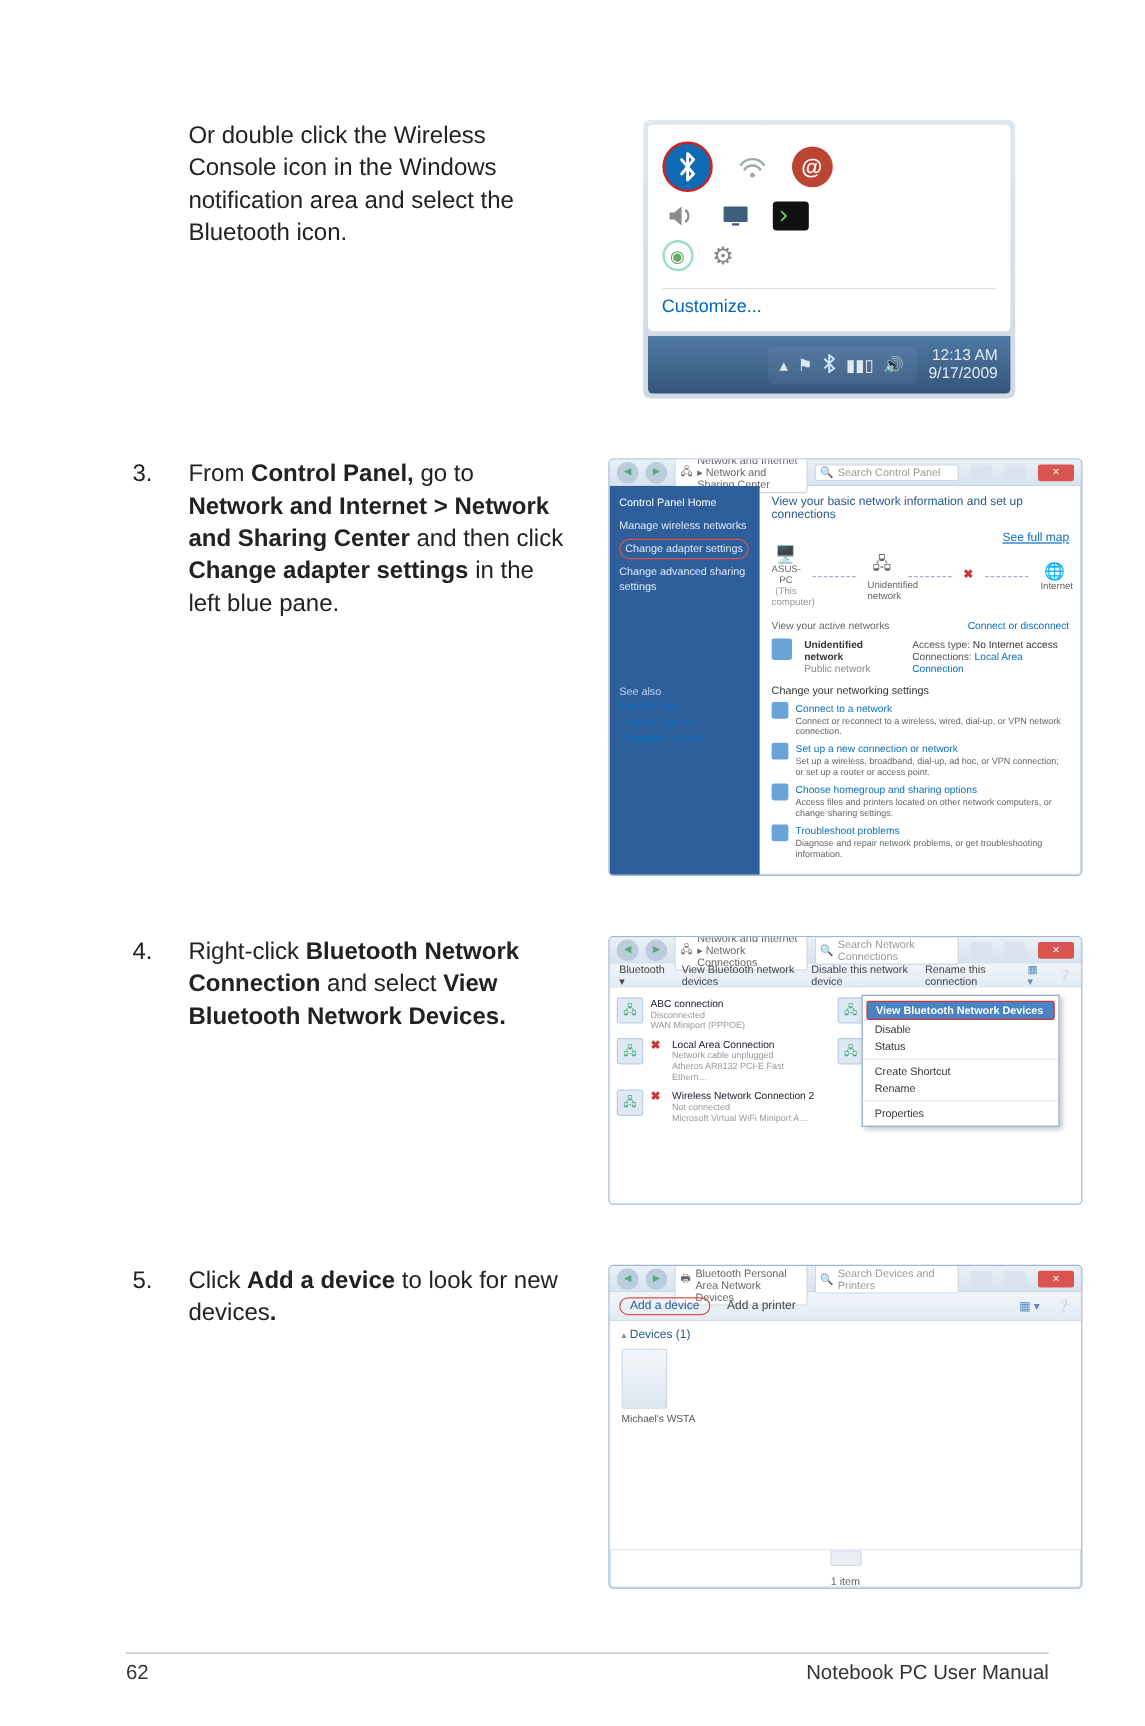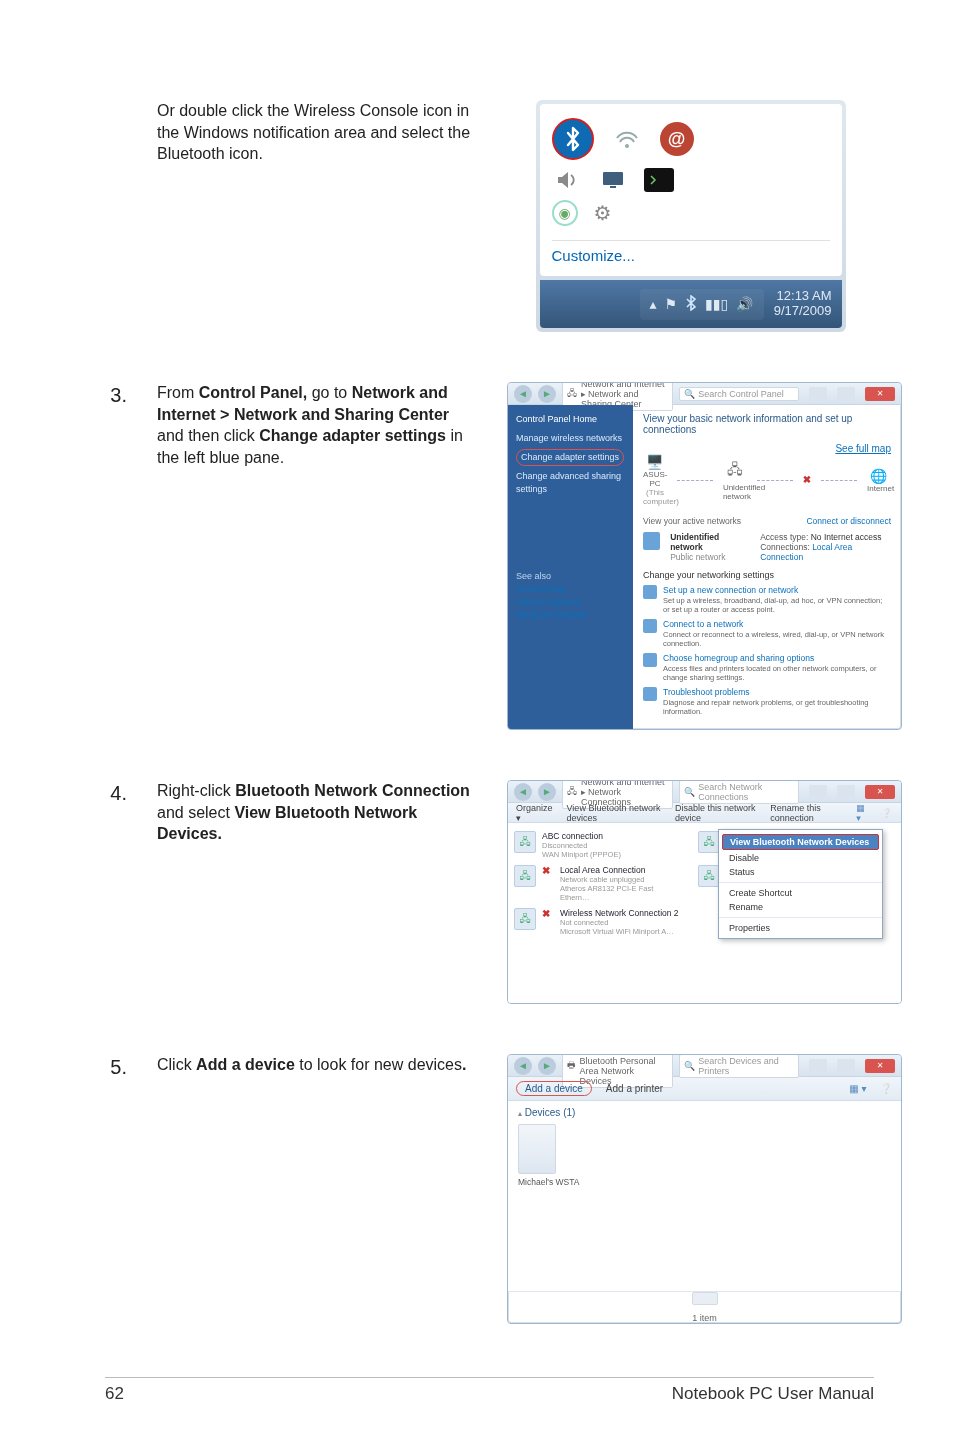--- a/index.html
+++ b/index.html
@@ -21,21 +21,21 @@
     margin-bottom: 50px;
   }
   .numcol {
     flex: 0 0 22px;
     font-size: 20px;
     text-align: right;
     padding-top: 2px;
   }
   .textcol {
     flex: 0 0 320px;
-    font-size: 16px;
+    font-size: 20px;
     line-height: 1.35;
   }
   .imgcol {
     flex: 1;
     display: flex;
     align-items: flex-start;
     justify-content: center;
   }
   b { font-weight: 700; }
 
@@ -324,25 +324,25 @@
                 <div style="color:#888;">Public network</div>
               </div>
               <div style="margin-left:auto;">
                 <div><span>Access type:</span> <span style="color:#333;">No Internet access</span></div>
                 <div><span>Connections:</span> <span class="link">Local Area Connection</span></div>
               </div>
             </div>
             <div class="section-title">Change your networking settings</div>
             <div class="task">
                 <div class="ico"></div>
-                <div><span class="link">Set up a new connection or network</span><span class="desc">Set up a wireless, broadband, dial-up, ad hoc, or VPN connection; or set up a router or access point.</span></div>
+                <div><span class="link">Connect to a network</span><span class="desc">Connect or reconnect to a wireless, wired, dial-up, or VPN network connection.</span></div>
               </div>
             <div class="task">
                 <div class="ico"></div>
-                <div><span class="link">Connect to a network</span><span class="desc">Connect or reconnect to a wireless, wired, dial-up, or VPN network connection.</span></div>
+                <div><span class="link">Set up a new connection or network</span><span class="desc">Set up a wireless, broadband, dial-up, ad hoc, or VPN connection; or set up a router or access point.</span></div>
               </div>
             <div class="task">
                 <div class="ico"></div>
                 <div><span class="link">Choose homegroup and sharing options</span><span class="desc">Access files and printers located on other network computers, or change sharing settings.</span></div>
               </div>
             <div class="task">
                 <div class="ico"></div>
                 <div><span class="link">Troubleshoot problems</span><span class="desc">Diagnose and repair network problems, or get troubleshooting information.</span></div>
               </div>
           </div>
@@ -367,21 +367,21 @@
             </div>
           <div class="searchbox">
               <span>🔍</span>
               <span>Search Network Connections</span>
             </div>
           <div class="min"></div>
           <div class="min"></div>
           <div class="x">✕</div>
         </div>
         <div class="win4-toolbar">
-          <span>Organize ▾</span>
+          <span>Bluetooth ▾</span>
           <span>View Bluetooth network devices</span>
           <span>Disable this network device</span>
           <span>Rename this connection</span>
           <span style="margin-left:auto;color:#5a8bc0;">▦ ▾</span>
           <span style="color:#5a8bc0;">❔</span>
         </div>
         <div class="win4-body">
           <div class="conn-list" id="conn-list">
               <div class="conn">
                 <div class="ico">🖧</div>

